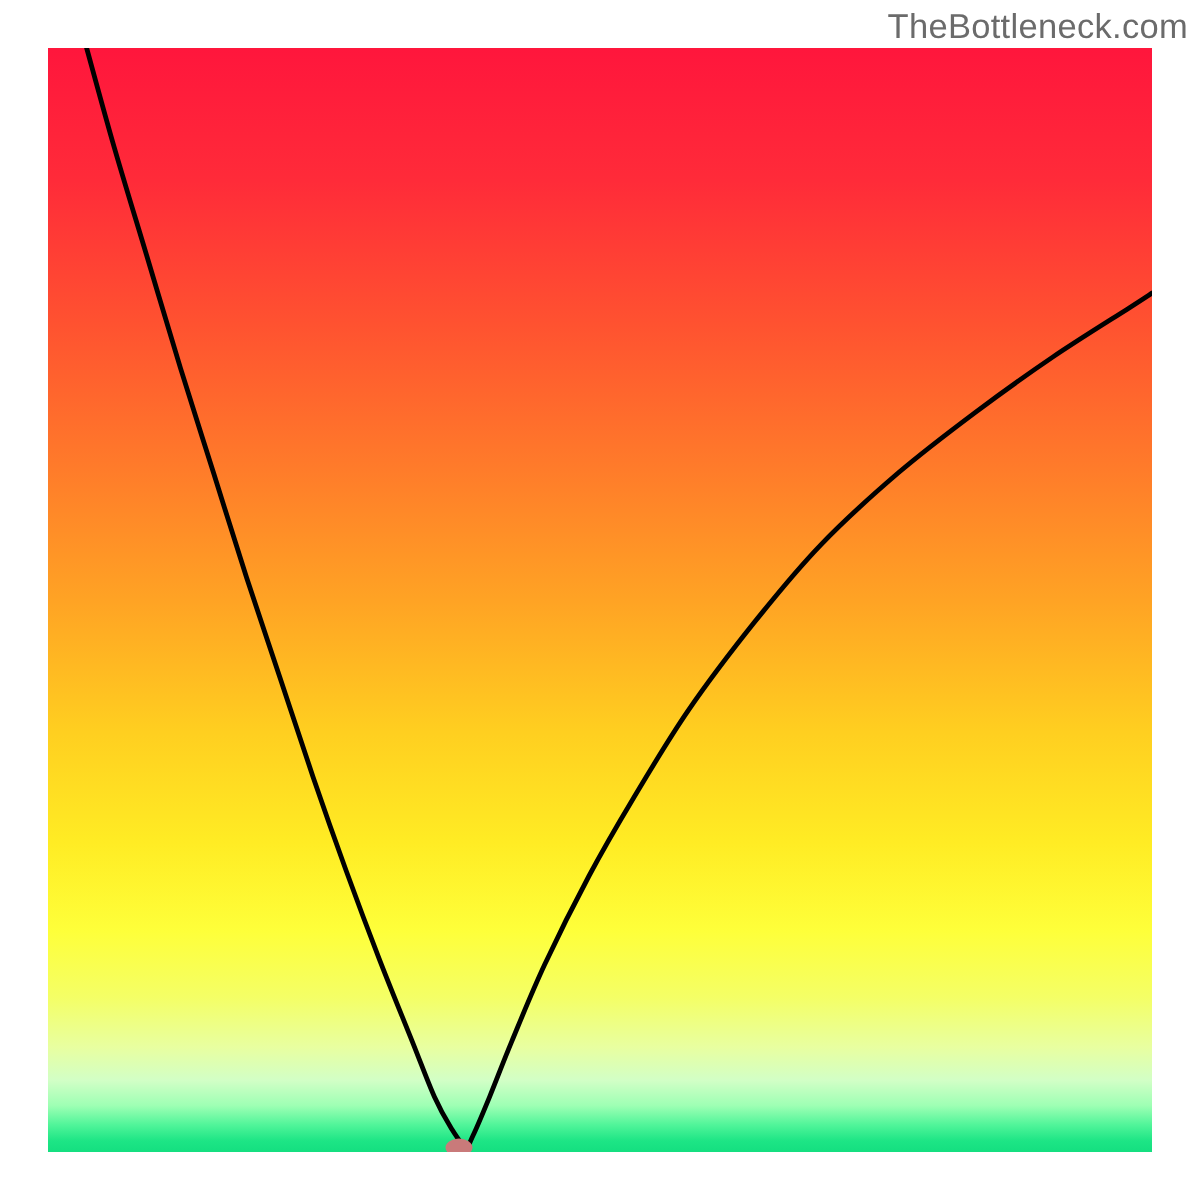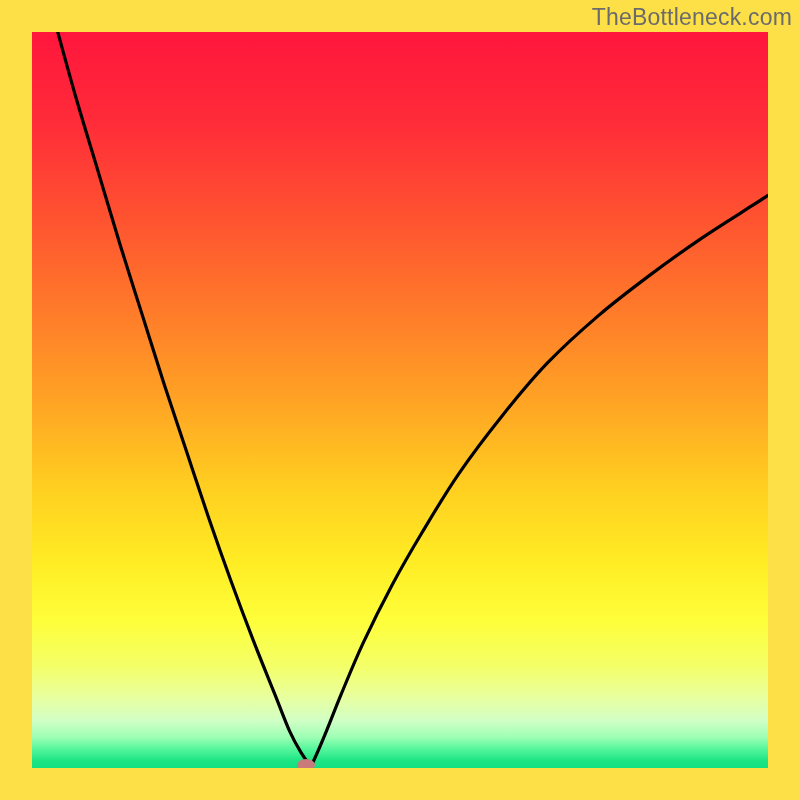--- a/index.html
+++ b/index.html
@@ -10,21 +10,21 @@
     background: #000000;
     overflow: hidden;
     font-family: Arial, Helvetica, sans-serif;
   }
   .frame {
     position: absolute;
     top: 0;
     left: 0;
     width: 800px;
     height: 800px;
-    background: #fde047;
+    background: #ffffff;
   }
   .plot-area {
     position: absolute;
     left: 32px;
     top: 32px;
     width: 736px;
     height: 736px;
     overflow: hidden;
   }
   .gradient-bg {

